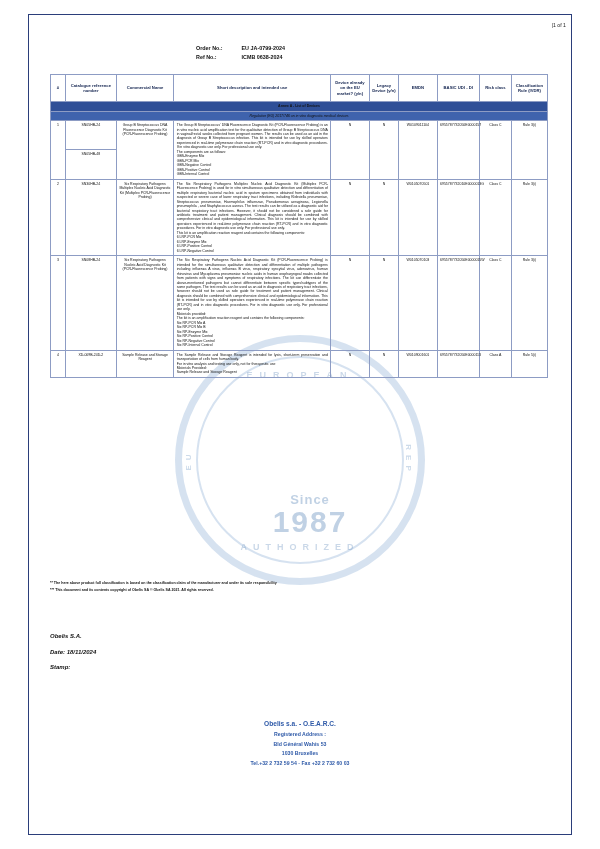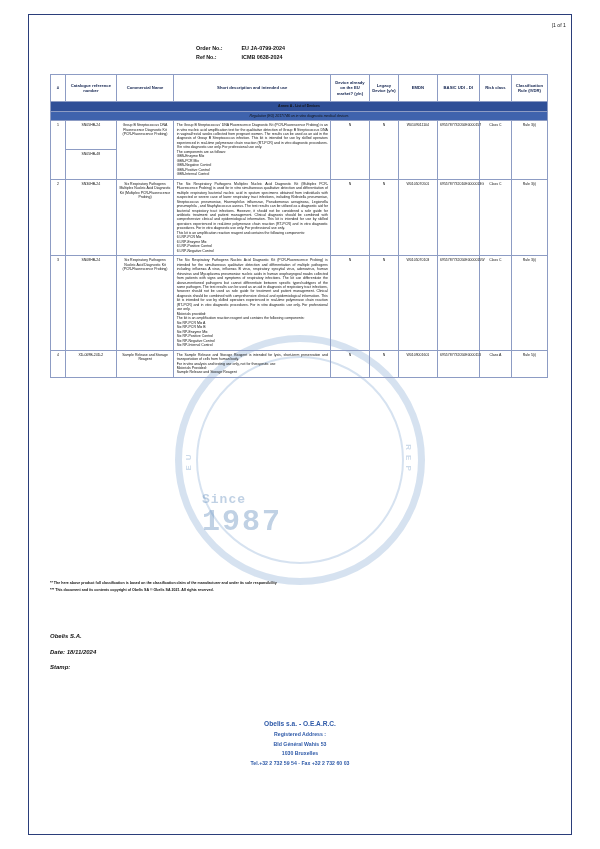--- a/index.html
+++ b/index.html
@@ -48,24 +48,24 @@
   }
   .watermark .inner-ring {
     position: absolute;
     left: 14px; top: 14px; right: 14px; bottom: 14px;
     border-radius: 50%;
     border: 2px solid rgba(120,160,205,0.30);
   }
   .wm-text {
     position: absolute;
     left: 0; right: 0;
-    text-align: left;
+    text-align: center;
     color: rgba(90,135,185,0.38);
     font-weight: bold;
-    font-family: Liberation Mono, monospace;
+    font-family: Liberation Sans, sans-serif;
     margin-left: 20px;
   }
   .wm-since { top: 150px; font-size: 13px; letter-spacing: 1px;}
   .wm-year { top: 163px; font-size: 30px; letter-spacing: 2px;}
   .wm-arc-top {
     position:absolute; left:0; right:0; top: 28px; text-align:center;
     color: rgba(90,135,185,0.32); font-size: 9px; letter-spacing: 7px; font-weight:bold;
   }
   .wm-arc-bottom {
     position:absolute; left:0; right:0; bottom: 26px; text-align:center;
@@ -188,20 +188,22 @@
 <body>
 
 <div class="page">
 
   <div class="pagenum">|1 of 1</div>
 
   <div class="page-inner"></div>
 
   <div class="watermark">
     <div class="inner-ring"></div>
+    <div class="wm-arc-top">EUROPEAN</div>
+    <div class="wm-arc-bottom">AUTHORIZED</div>
     <div class="wm-side-left">EU</div>
     <div class="wm-side-right">REP</div>
     <div class="wm-text wm-since">Since</div>
     <div class="wm-text wm-year">1987</div>
   </div>
 
   <div class="content">
 
     <div class="order-block">
       <div>

